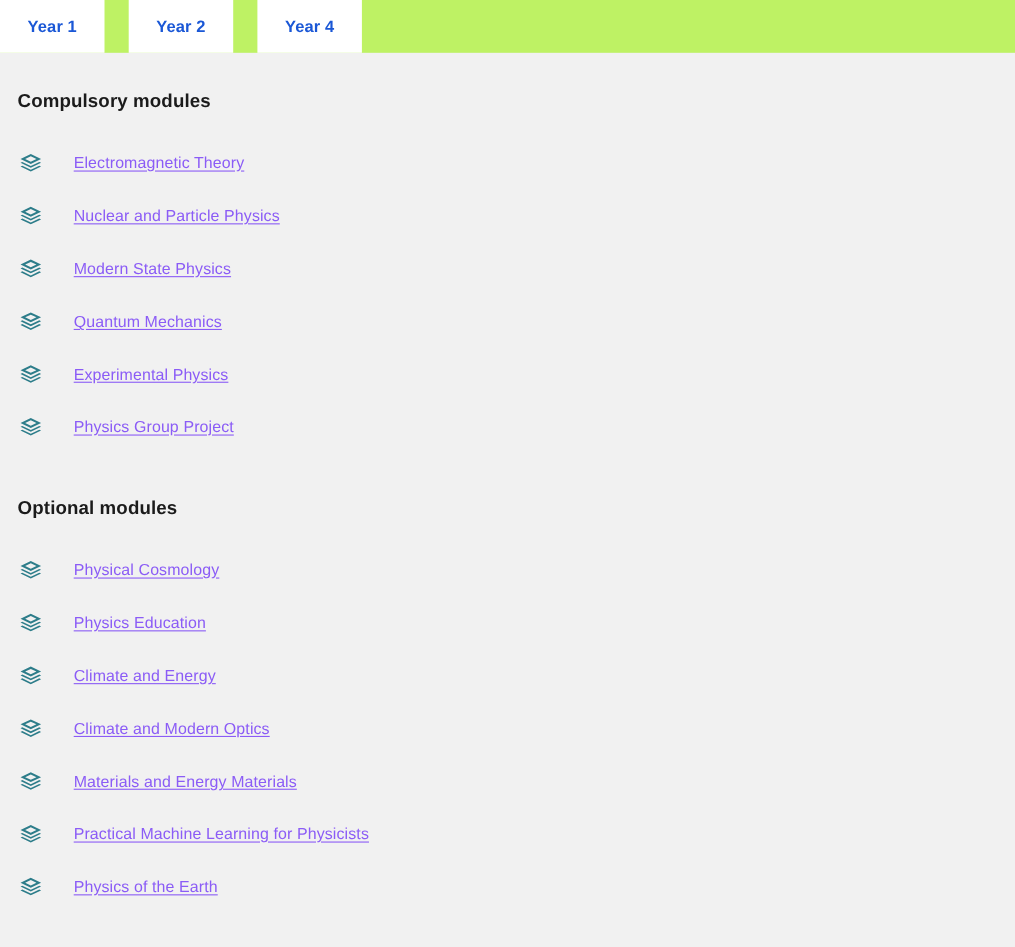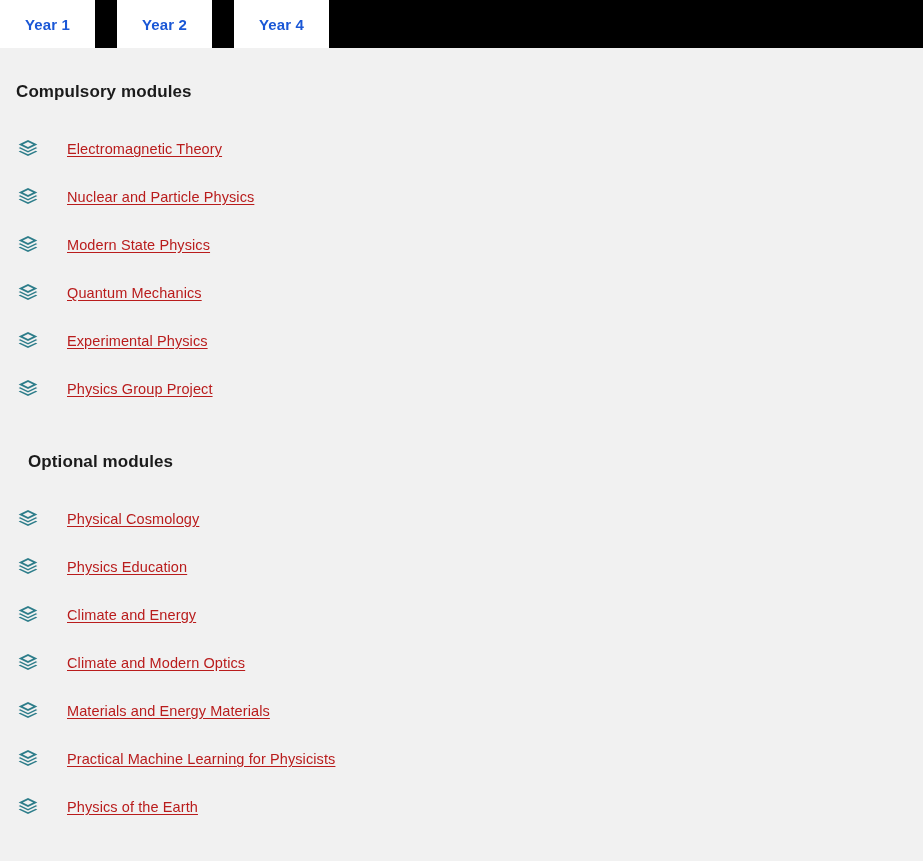--- a/index.html
+++ b/index.html
@@ -12,21 +12,21 @@
     background: #f1f1f1;
     font-family: "Liberation Sans", sans-serif;
     -webkit-font-smoothing: antialiased;
     overflow: hidden;
   }
 
   
   .tabbar {
     position: relative;
     height: 48px;
-    background: #000000;
+    background: #bef264;
     display: flex;
     align-items: stretch;
     box-sizing: border-box;
   }
   .tab {
     position: relative;
     display: flex;
     align-items: center;
     justify-content: center;
     box-sizing: border-box;
@@ -73,21 +73,21 @@
   }
   .section-title {
     font-size: 17px;
     font-weight: bold;
     color: #1b1b1b;
     letter-spacing: 0.1px;
     margin: 0;
     padding: 0 0 0 16px;
   }
   .section-compulsory .section-title { padding-top: 34px; }
-  .section-optional  .section-title { padding-top: 39px; margin-left: 12px; }
+  .section-optional  .section-title { padding-top: 39px; }
 
   .module-list {
     list-style: none;
     margin: 0;
     padding: 0;
   }
   .module-item {
     display: flex;
     align-items: center;
     height: 48px;
@@ -102,21 +102,21 @@
     height: 22px;
     flex: 0 0 22px;
     display: block;
     color: #2d7d8a;
   }
   .layers-icon svg { display: block; }
 
   .module-link {
     margin-left: 28px;
     font-size: 14.5px;
-    color: #b91c1c;
+    color: #8b5cf6;
     text-decoration: underline;
     text-underline-offset: 2px;
     cursor: pointer;
     letter-spacing: 0.1px;
     font-family: "Liberation Sans", sans-serif;
     white-space: nowrap;
   }
 </style>
 </head>
 <body>

